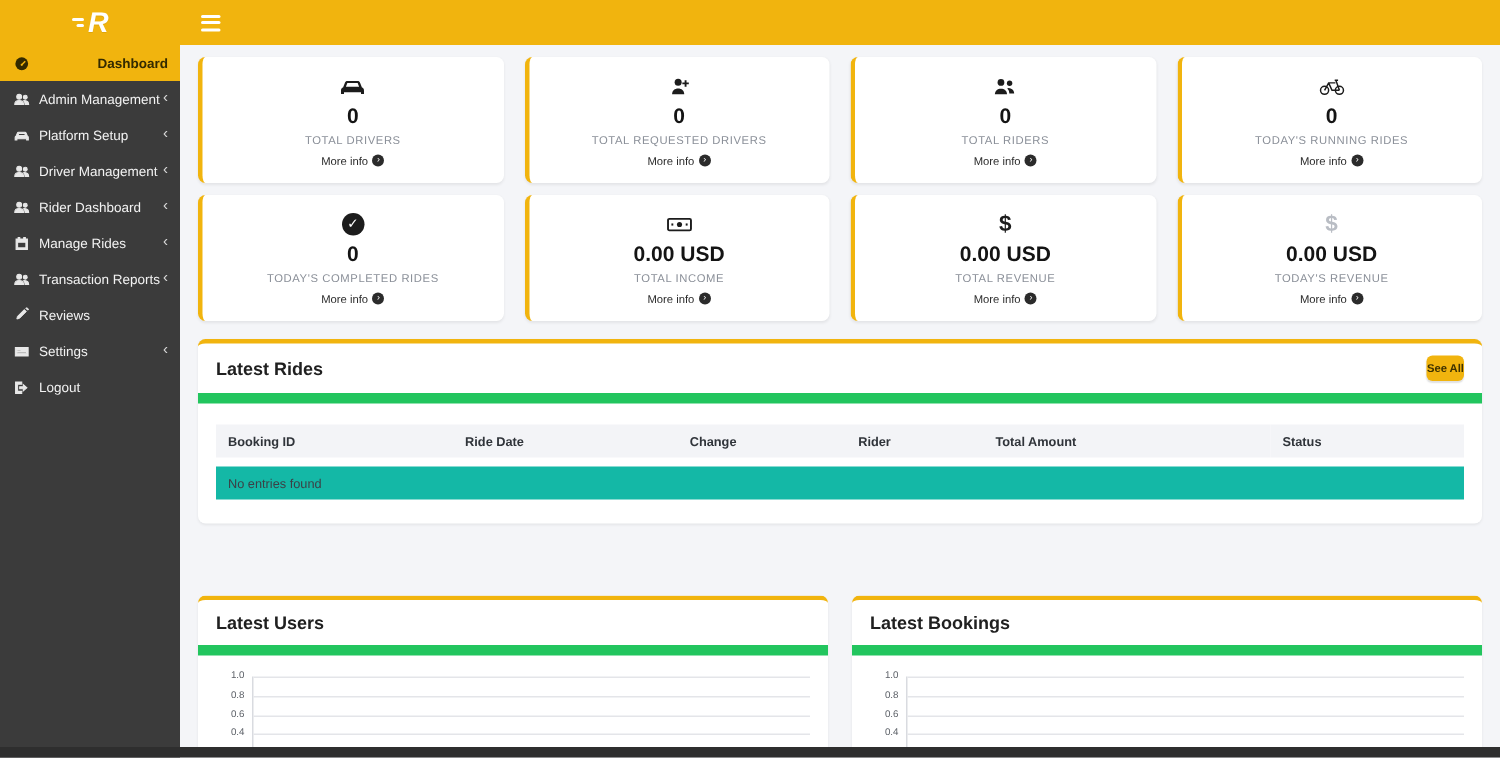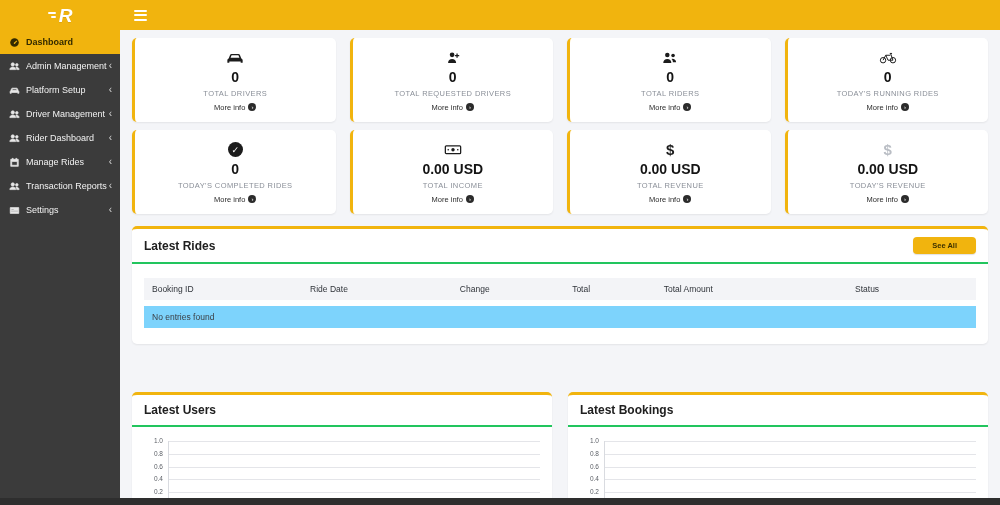--- a/index.html
+++ b/index.html
@@ -20,21 +20,21 @@
 
   
   .sidebar { position:absolute; top:30px; left:0; width:120px; bottom:0;
     background:#3b3b3b; z-index:20; }
   .side-item { display:flex; align-items:center; height:24px; padding:0 8px;
     color:#f2f2f2; font-size:9px; cursor:pointer; }
   .side-item .s-ico { width:13px; height:13px; margin-right:5px; flex:0 0 auto;
     display:flex; align-items:center; justify-content:center; color:#e8e8e8; }
   .side-item .s-ico svg { width:11px; height:11px; fill:currentColor; stroke:currentColor; }
   .side-item .chev { margin-left:auto; color:#d8d8d8; font-size:10px; line-height:1; }
-  .side-item.active { background:#f1b40e; color:#332a00; font-weight:bold; }
+  .side-item.active { background:#f1b40e; color:#332a00; font-weight:bold;justify-content:space-between; }
   .side-item.active .s-ico { color:#332a00; }
 
   
   .main { position:absolute; top:30px; left:120px; width:880px; bottom:7px;
     background:#f4f5f8; padding:8px 12px 0 12px; overflow:hidden; }
   .bottom-strip { position:absolute; bottom:0; left:0; width:1000px; height:7px;
     background:#2e2e2e; z-index:40; }
 
   
   .cards-row { display:grid; grid-template-columns:repeat(4,1fr); gap:14px; margin-bottom:8px; }
@@ -52,29 +52,29 @@
     text-transform:uppercase; text-align:right; }
   .more-info { margin-top:5px; font-size:7.5px; color:#2b2b2b; display:flex;
     align-items:center; gap:3px; cursor:pointer; text-decoration:none; }
   .more-arrow { width:8px; height:8px; border-radius:50%; background:#2b2b2b; color:#fff;
     font-size:6px; line-height:8px; text-align:center; display:inline-block; }
 
   
   .panel { background:#fff; border-radius:5px; border-top:3px solid #f1b40e;
     box-shadow:0 1px 2px rgba(0,0,0,.07); margin-top:12px; }
   .panel-header { display:flex; align-items:center; justify-content:space-between;
-    padding:8px 12px; border-bottom:2px solid #22c55e; }
+    padding:8px 12px; border-bottom:7px solid #22c55e; }
   .panel-title { font-size:12px; font-weight:bold; color:#202020; }
-  .see-all-btn { background:#f1b40e; border:none; border-radius:4px; padding:4px 19px;
+  .see-all-btn { background:#f1b40e; border:none; border-radius:4px; padding:4px 0;
     font-size:7.5px; font-weight:bold; color:#3d3100; cursor:pointer; box-shadow:0 1px 1px rgba(0,0,0,.12); }
   .panel-body { padding:8px 12px 10px 12px; }
   table.rides { width:100%; border-collapse:separate; border-spacing:0 6px; font-size:8.5px; }
-  table.rides th { background:#f3f4f7; text-align:left; font-weight:normal; color:#30343a;
+  table.rides th { background:#f3f4f7; text-align:left; font-weight:bold; color:#30343a;
     padding:6px 8px; }
-  table.rides td { background:#7dd3fc; color:#3c4046; padding:6px 8px; }
+  table.rides td { background:#14b8a6; color:#3c4046; padding:6px 8px; }
 
   
   .charts-row { display:grid; grid-template-columns:1fr 1fr; gap:16px;margin-top:36px; }
   .chart-panel { background:#fff; border-radius:5px; border-top:3px solid #f1b40e;
     box-shadow:0 1px 2px rgba(0,0,0,.07); margin-top:12px; }
   .chart-body { padding:10px 10px 16px 8px; }
   .chart { position:relative; height:78px; margin-left:2px; }
   .plot { position:absolute; left:26px; right:2px; top:4px; bottom:10px;
     border-left:1px solid #d9dbe0; }
   .gl { position:absolute; left:0; right:0; height:0; border-top:1px solid #e4e5e9; }
@@ -179,32 +179,48 @@
           <circle cx="5.5" cy="5" r="2.4"></circle>
           <path d="M1.2 12.5c0-2.4 2-3.7 4.3-3.7s4.3 1.3 4.3 3.7z"></path>
           <circle cx="11.4" cy="5.6" r="1.9"></circle>
           <path d="M10.7 8.8c2.1.2 4 1.4 4 3.7h-3.5c0-1.5-.5-2.8-1.4-3.5z"></path>
         </svg>
     </span>
     <span>Transaction Reports</span>
     <span class="chev">‹</span>
   </div>
 
+  <div class="side-item">
+    <span class="s-ico">
+      <svg viewBox="0 0 16 16" stroke="none">
+          <path d="M11.6 2.2l2.2 2.2-7.3 7.3-2.9.7.7-2.9zM13.1.7l2.2 2.2 1-1L14.1-.3z" transform="scale(.9)"></path>
+        </svg>
+    </span>
+    <span>Reviews</span>
+  </div>
 
   <div class="side-item">
     <span class="s-ico">
       <svg viewBox="0 0 16 16" stroke="none">
           <path d="M1.8 3.8h12.4v8.4H1.8zm1.5 2h4v1.2h-4zm0 2.4h9.4v1.2H3.3z" fill-rule="evenodd"></path>
         </svg>
     </span>
     <span>Settings</span>
     <span class="chev">‹</span>
   </div>
 
 
+  <div class="side-item">
+    <span class="s-ico">
+      <svg viewBox="0 0 16 16" stroke="none">
+          <path d="M2 2.5h6v2H4v7h4v2H2zM9.5 5l3.5 3-3.5 3V9H6V7h3.5z"></path>
+        </svg>
+    </span>
+    <span>Logout</span>
+  </div>
 </div>
 
 <div class="main">
 
   <div class="cards-row">
     <div class="stat-card">
       <span class="stat-ico">
         <svg viewBox="0 0 20 14" fill="#1c1c1c">
             <path d="M3 8l1.4-3.6c.3-.8.9-1.2 1.8-1.2h7.6c.9 0 1.5.4 1.8 1.2L17 8c.9.2 1.5 1 1.5 2v2.8h-2.2v-1.4H3.7v1.4H1.5V10c0-1 .6-1.8 1.5-2zm2.1-.6h9.8L13.8 4.6H6.2z"></path>
           </svg>
@@ -331,21 +347,21 @@
             <col style="width:13.5%">
           <col style="width:11%">
             <col style="width:23%">
             <col style="width:15.5%">
         </colgroup>
         <thead>
           <tr>
             <th>Booking ID</th>
             <th>Ride Date</th>
             <th>Change</th>
-            <th>Total</th>
+            <th>Rider</th>
             <th>Total Amount</th>
             <th>Status</th>
           </tr>
         </thead>
         <tbody>
           <tr>
             <td colspan="6">No entries found</td>
           </tr>
         </tbody>
       </table>

